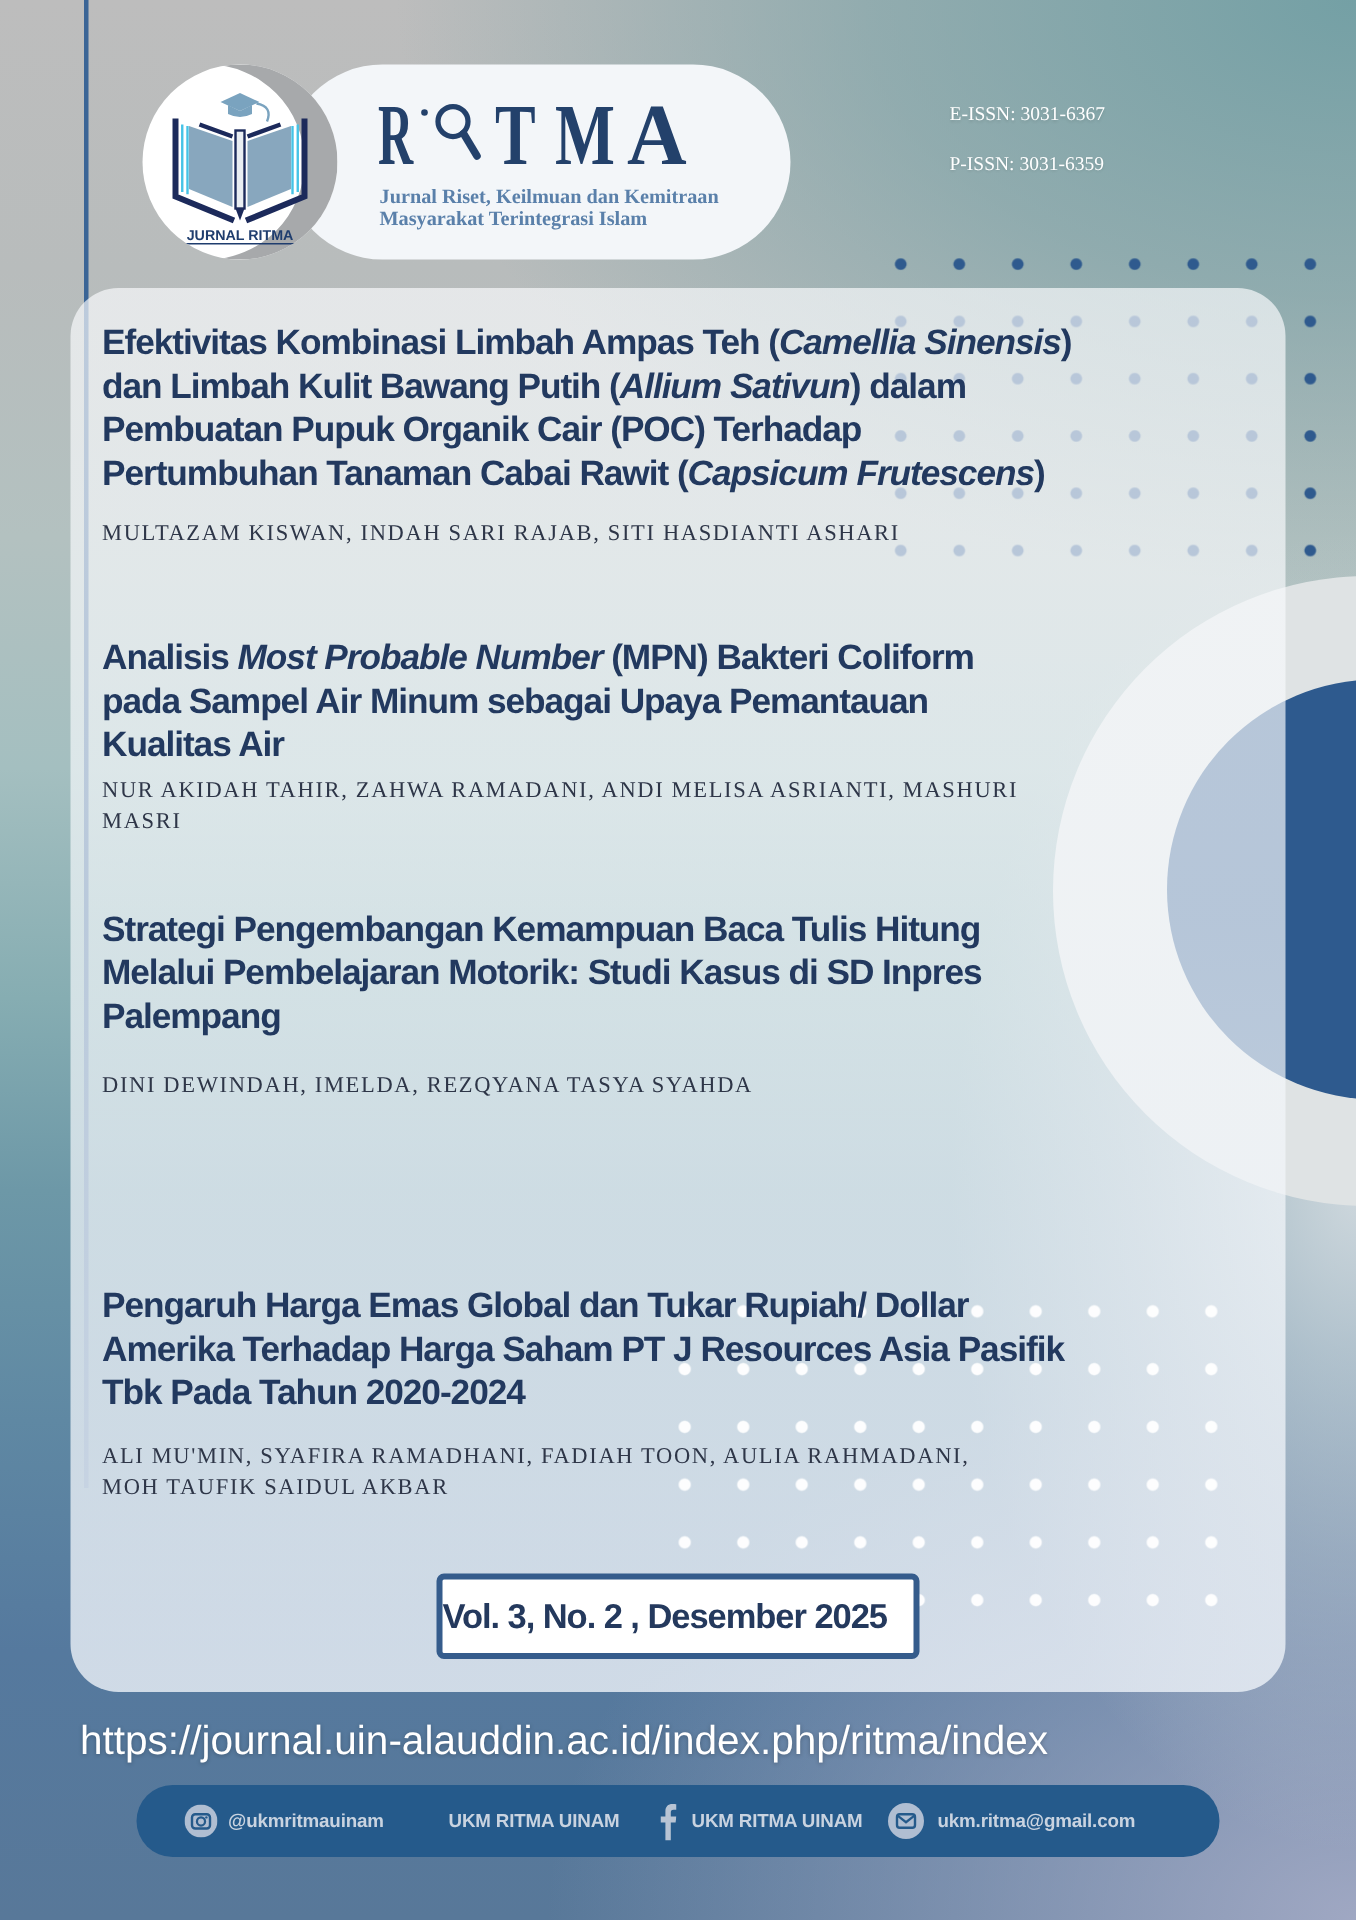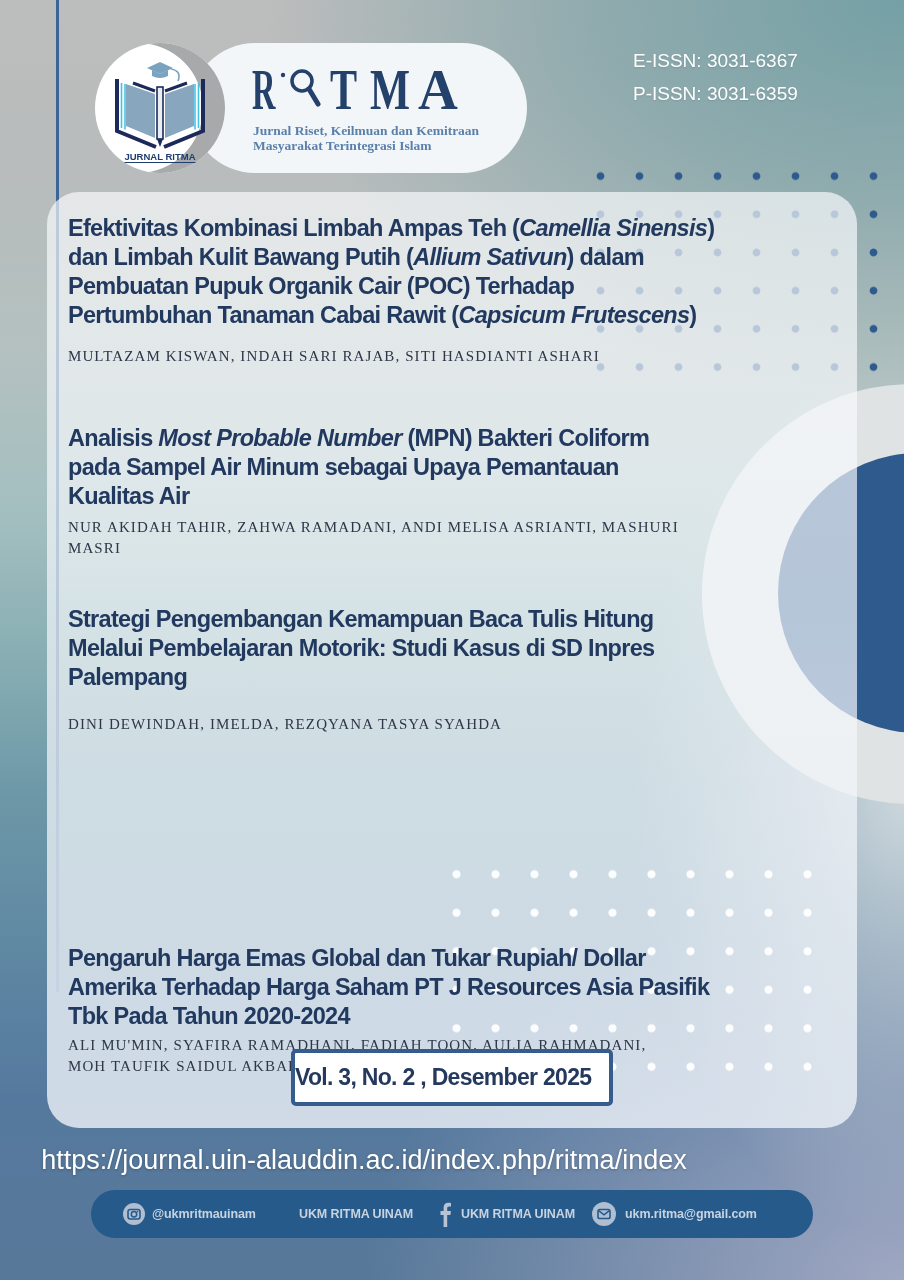--- a/index.html
+++ b/index.html
@@ -31,34 +31,34 @@
     box-shadow:inset -22px 0 0 #a7a9ab;overflow:hidden;}
   .wm{position:absolute;top:61px;font-family:"Liberation Serif",serif;font-weight:bold;font-size:58px;line-height:58px;
     color:#23416b;transform-origin:left top;}
   .wm-r{left:252px;transform:scaleX(0.56);}
   .wm-t{left:330px;transform:scaleX(0.7);}
   .wm-m{left:370px;transform:scaleX(0.73);}
   .wm-a{left:418px;transform:scaleX(0.95);}
   .magnifier{left:278px;top:66px;width:44px;height:44px;}
   .subtitle{left:253px;top:123px;font-family:"Liberation Serif",serif;font-weight:bold;font-size:13.5px;line-height:15px;color:#5a80aa;white-space:nowrap;}
 
-  .issn{left:633px;top:44px;font-family:Liberation Sans, sans-serif;font-size:19px;line-height:33px;color:#fff;white-space:nowrap;
+  .issn{left:633px;top:59px;font-family:Liberation Serif, serif;font-size:13px;line-height:33px;color:#fff;white-space:nowrap;
     text-shadow:0 1px 2px rgba(0,0,0,0.12);}
 
   
   .article{position:absolute;left:68px;}
   .title{font-family:"Liberation Sans",sans-serif;font-weight:bold;font-size:23.5px;line-height:29px;letter-spacing:-0.7px;color:#22395f;}
   .tl{white-space:nowrap;}
   .it{font-style:italic;}
   .authors{font-family:"Liberation Serif",serif;font-size:15px;line-height:21px;letter-spacing:1.1px;color:#2e3648;white-space:nowrap;}
 
   .vol{left:291px;top:1049px;width:322px;height:57px;box-sizing:border-box;border:4px solid #355c8c;border-radius:5px;background:#fff;
     font-family:"Liberation Sans",sans-serif;font-weight:bold;font-size:23px;line-height:49px;letter-spacing:-0.7px;color:#24395d;white-space:nowrap;}
 
-  .url{left:0;top:1144px;width:728px;text-align:center;font-family:"Liberation Sans",sans-serif;font-size:27px;line-height:32px;color:#fff;
+  .url{left:12px;top:1144px;width:728px;text-align:center;font-family:"Liberation Sans",sans-serif;font-size:27px;line-height:32px;color:#fff;
     white-space:nowrap;text-shadow:0 1px 3px rgba(0,0,0,0.25);}
 
   .footer{left:91px;top:1190px;width:722px;height:48px;border-radius:24px;background:#255a8b;text-align:center;}
   .f-text{position:absolute;top:0;font-family:"Liberation Sans",sans-serif;font-weight:bold;font-size:12.5px;line-height:48px;color:#c9d3e0;white-space:nowrap;letter-spacing:-0.1px;}
   .f-icon{position:absolute;}
 </style>
 </head>
 <body>
 
 <div id="cover">
@@ -145,27 +145,27 @@
       <div class="tl"><span>Strategi Pengembangan Kemampuan Baca Tulis Hitung</span></div>
       <div class="tl"><span>Melalui Pembelajaran Motorik: Studi Kasus di SD Inpres</span></div>
       <div class="tl"><span>Palempang</span></div>
     </div>
     <div class="authors" style="margin-top:22px">
       <div>DINI DEWINDAH, IMELDA, REZQYANA TASYA SYAHDA</div>
     </div>
   </div>
 
 
-  <div class="article" style="top:944px">
+  <div class="article" style="top:856px">
     <div class="title">
       <div class="tl"><span>Pengaruh Harga Emas Global dan Tukar Rupiah/ Dollar</span></div>
       <div class="tl"><span>Amerika Terhadap Harga Saham PT J Resources Asia Pasifik</span></div>
       <div class="tl"><span>Tbk Pada Tahun 2020-2024</span></div>
     </div>
-    <div class="authors" style="margin-top:4px">
+    <div class="authors" style="margin-top:18px">
       <div>ALI MU'MIN, SYAFIRA RAMADHANI, FADIAH TOON, AULIA RAHMADANI,</div>
       <div>MOH TAUFIK SAIDUL AKBAR</div>
     </div>
   </div>
 
   <div class="abs vol">Vol. 3, No. 2 , Desember 2025</div>
 
   <div class="abs url">https://journal.uin-alauddin.ac.id/index.php/ritma/index</div>
 
   <div class="abs footer">

